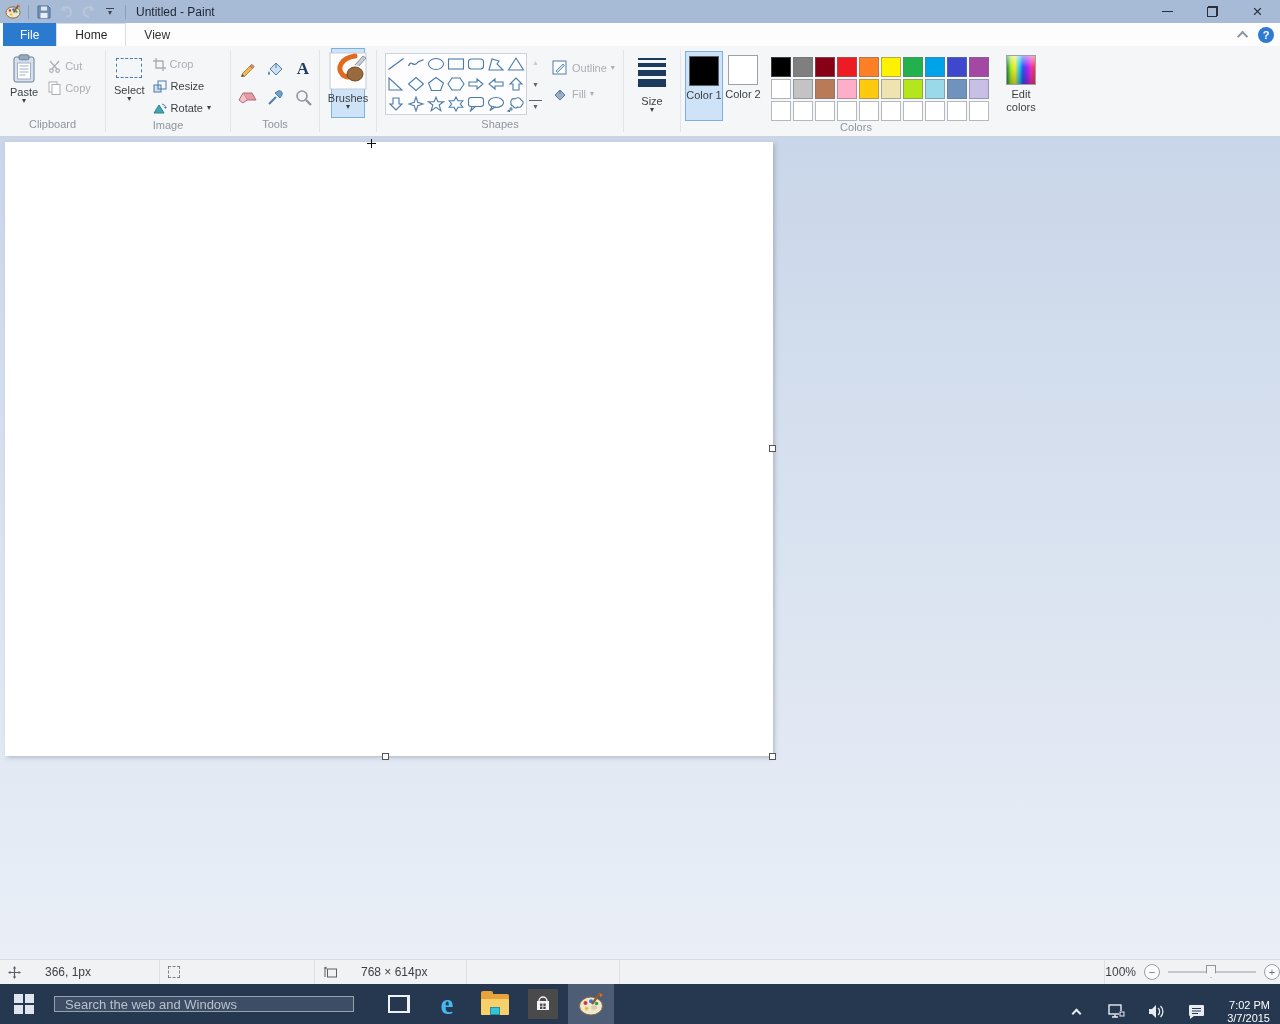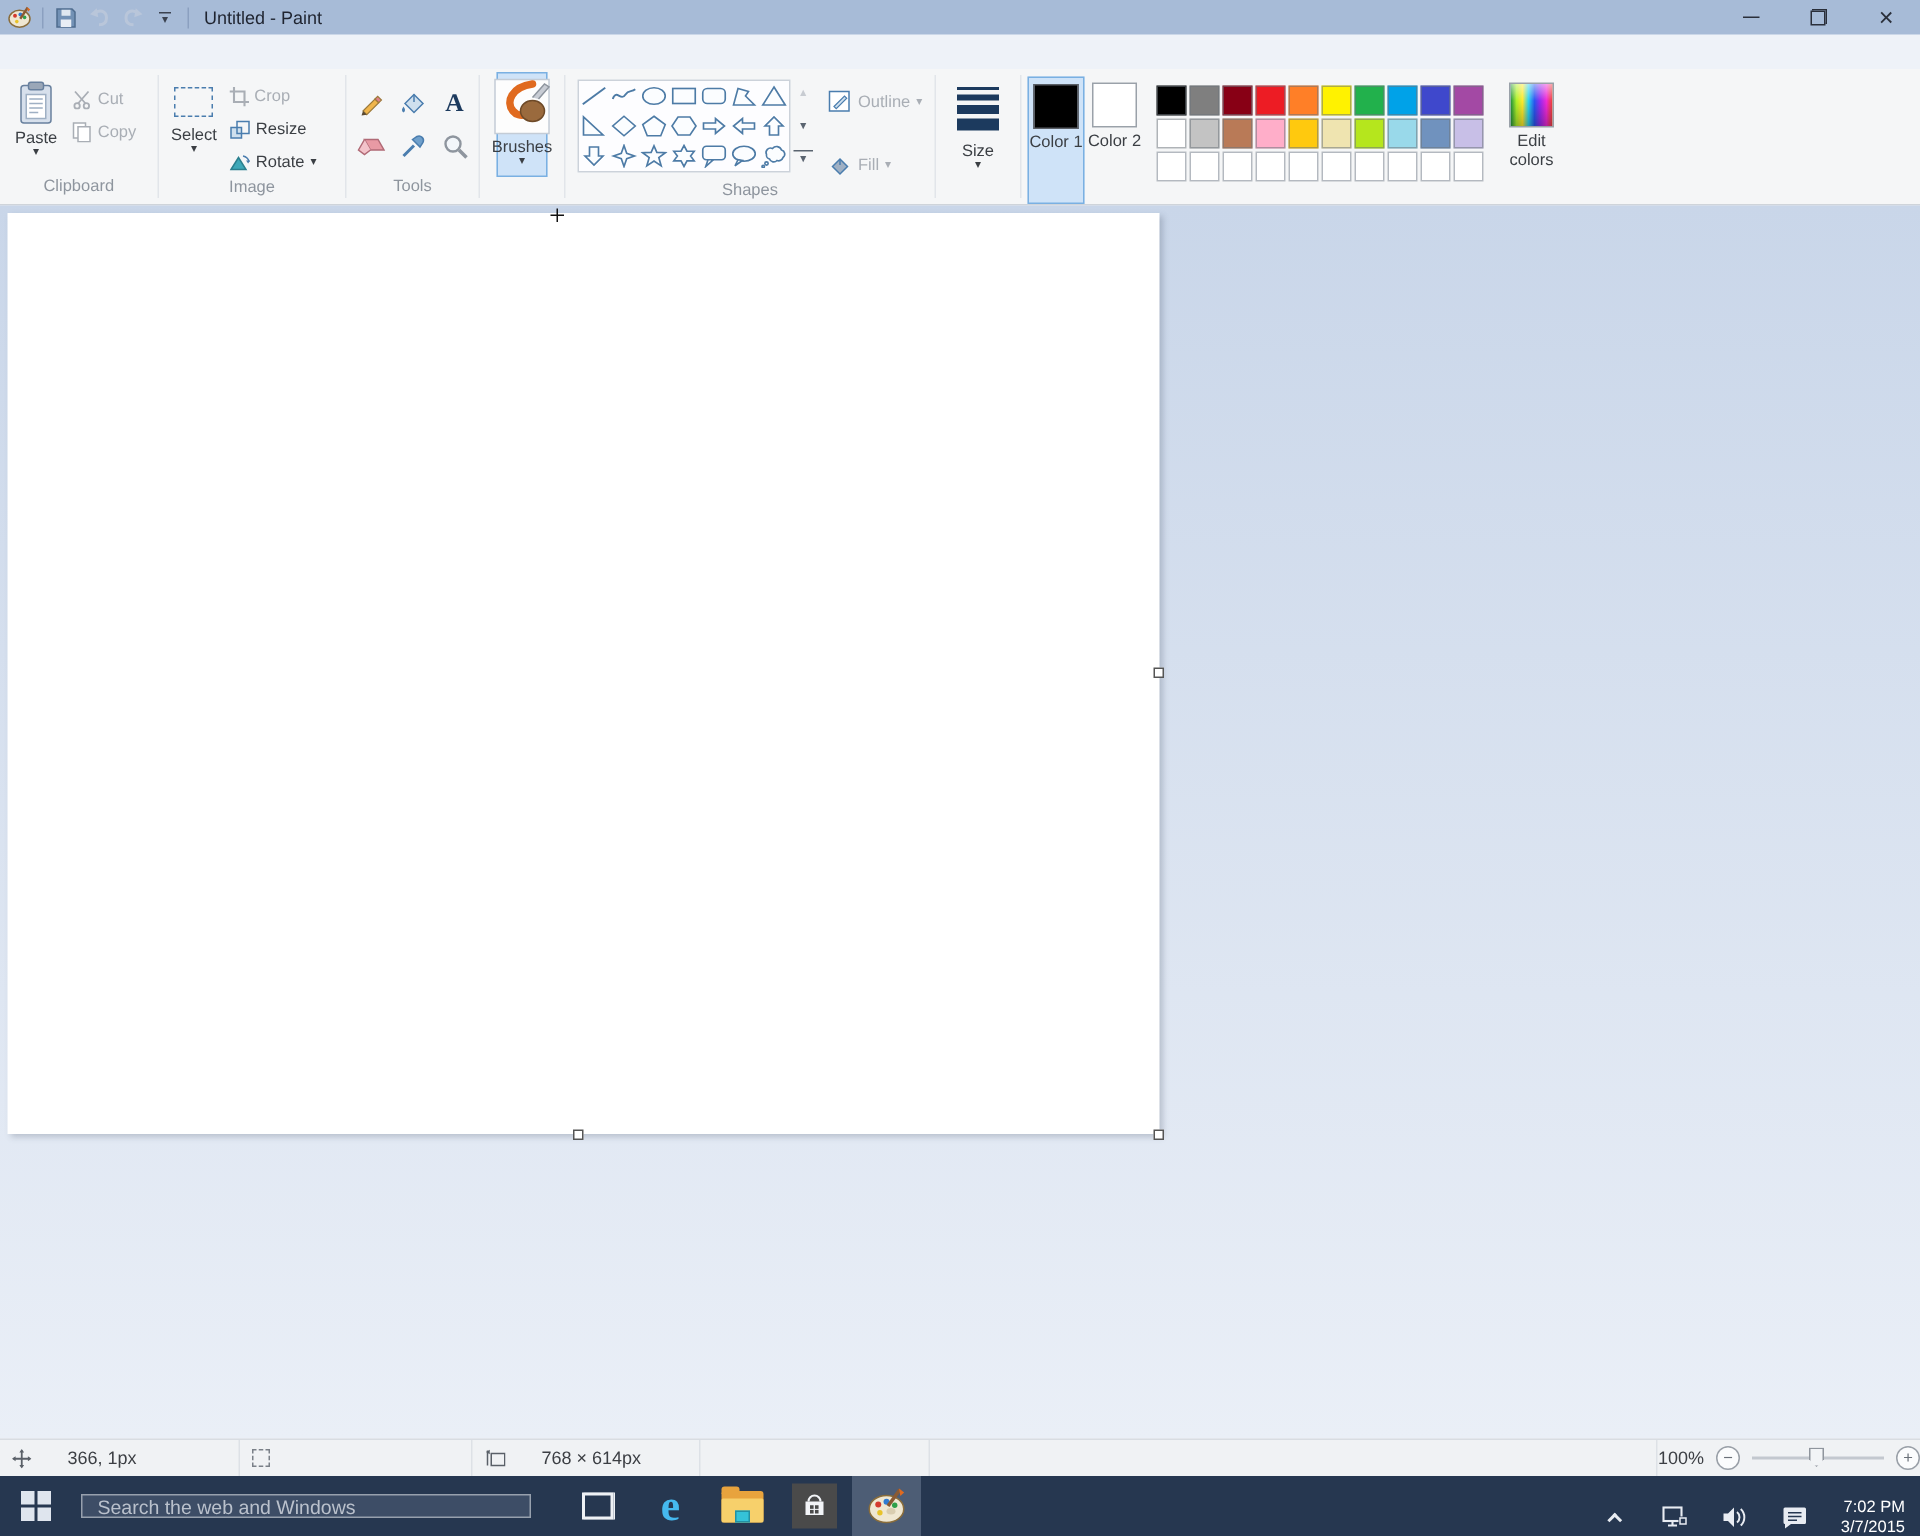--- a/index.html
+++ b/index.html
@@ -43,21 +43,21 @@
 
   .tools-grid { display:grid; grid-template-columns:repeat(3,26px); grid-auto-rows:27px; gap:2px; padding:4px 6px; }
   .tool-cell { display:flex; align-items:center; justify-content:center; }
 
   .shapes-box { width:142px; height:62px; background:#fdfdff; border:1px solid #ccd2da; margin:2px 0 0 8px; display:grid; grid-template-columns:repeat(7,20px); grid-auto-rows:20px; align-content:center; justify-content:center; }
   .shape-cell { display:flex; align-items:center; justify-content:center; }
   .shapes-scroll { display:flex; flex-direction:column; justify-content:space-between; padding:3px 2px; height:64px; }
   .sbtn { width:13px; height:17px; font-size:7px; display:flex; align-items:center; justify-content:center; color:#5a6470; }
   .sbtn.dis { color:#c8ccd2; }
   .sbtn.more { border-top:1px solid #5a6470; height:12px; margin-top:2px; }
-  .of-col { display:flex; flex-direction:column; gap:20px; padding:6px 0 0 8px; }
+  .of-col { display:flex; flex-direction:column; gap:4px; padding:6px 0 0 8px; }
 
   .size-bars { display:flex; flex-direction:column; gap:3px; width:28px; margin-top:4px; }
   .size-bars span { background:#1c3a5e; display:block; }
 
   .colorbtn { width:44px; display:flex; flex-direction:column; align-items:center; padding-top:4px; margin-right:2px; }
   .colorbtn .swatch { width:30px; height:30px; }
   .colorbtn .lbl { font-size:11px; color:#3b3f44; text-align:center; line-height:13px; margin-top:3px; width:36px; }
   .palette { display:grid; grid-template-columns:repeat(10,20px); grid-auto-rows:20px; gap:2px; padding:6px 6px 0 8px; }
   .pcell { border:1px solid rgba(110,116,124,.55); }
   .pcell.empty { background:#fff; border:1px solid #b4b9c0; }
@@ -159,20 +159,31 @@
         </span>
       <span class="win-btn">
           <span class="restore-glyph"></span>
         </span>
       <span class="win-btn" style="font-size:17px;">
           <span>×</span>
         </span>
     </div>
   </div>
 
+  <div class="tabrow">
+    <span class="tab tab-file">File</span>
+    <span class="tab tab-home">Home</span>
+    <span class="tab">View</span>
+    <div class="tabrow-right">
+      <span class="chevron-up"></span>
+      <span class="help-btn">
+          <span>?</span>
+        </span>
+    </div>
+  </div>
 
   <div class="ribbon">
 
     <div class="rgroup" style="width:105px;">
       <div class="rgroup-body">
         <div class="bigbtn" style="margin-left:6px;">
           <svg width="26" height="30" viewBox="0 0 26 30">
               <rect x="3" y="3" width="20" height="25" rx="2" fill="#d7e0ec" stroke="#68809e"></rect>
               <rect x="8" y="0.8" width="10" height="5" rx="1.5" fill="#9aa7b8" stroke="#68809e"></rect>
               <rect x="6.5" y="9" width="13" height="16" fill="#fff" stroke="#9fb0c4"></rect>
@@ -498,20 +509,21 @@
             <span class="pcell empty"></span>
             <span class="pcell empty"></span>
             <span class="pcell empty"></span>
             <span class="pcell empty"></span>
           </div>
         <div class="editcolors">
           <span class="icon"></span>
           <span class="lbl">Edit colors</span>
         </div>
       </div>
+      <div class="rgroup-label">Colors</div>
     </div>
 
   </div>
 
   <div class="workspace">
     <div class="canvas">
       <span class="cross" style="left:362px;top:-3px;"></span>
     </div>
     <span class="handle" style="left:769px;top:308px;"></span>
     <span class="handle" style="left:382px;top:616px;"></span>

